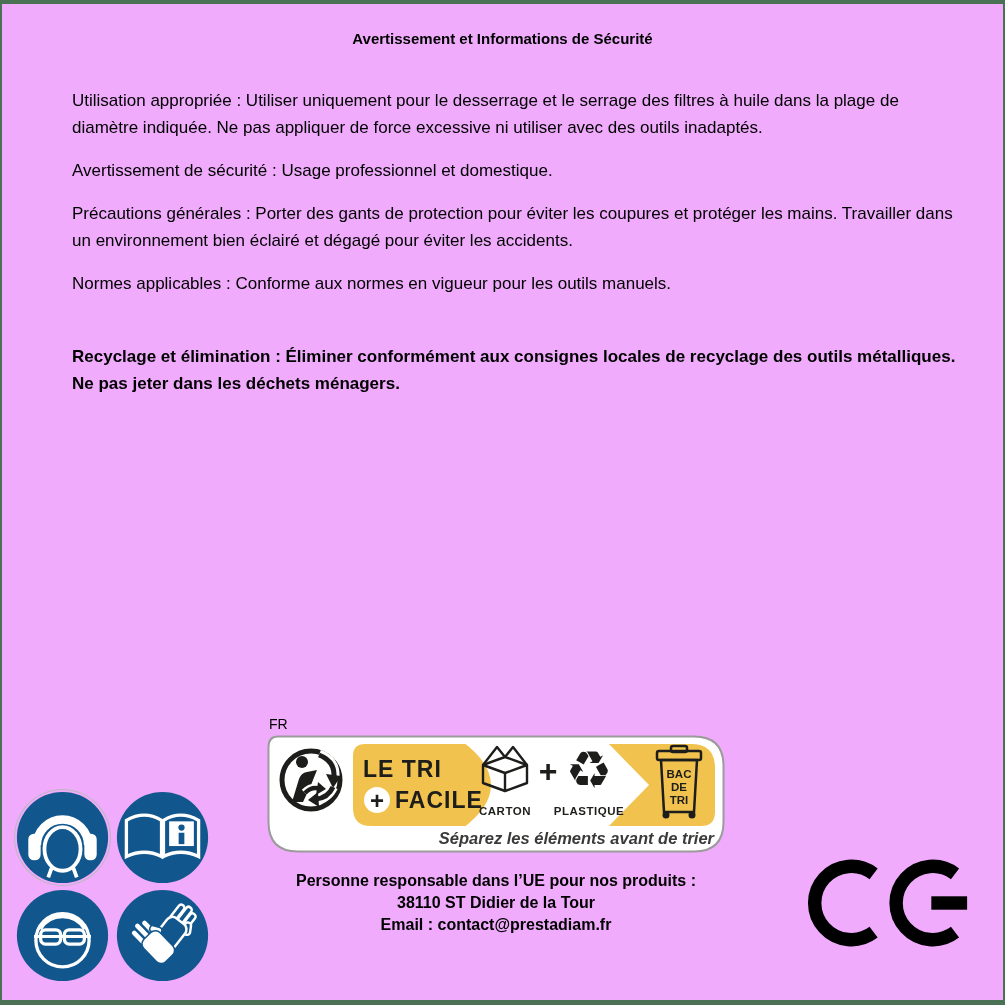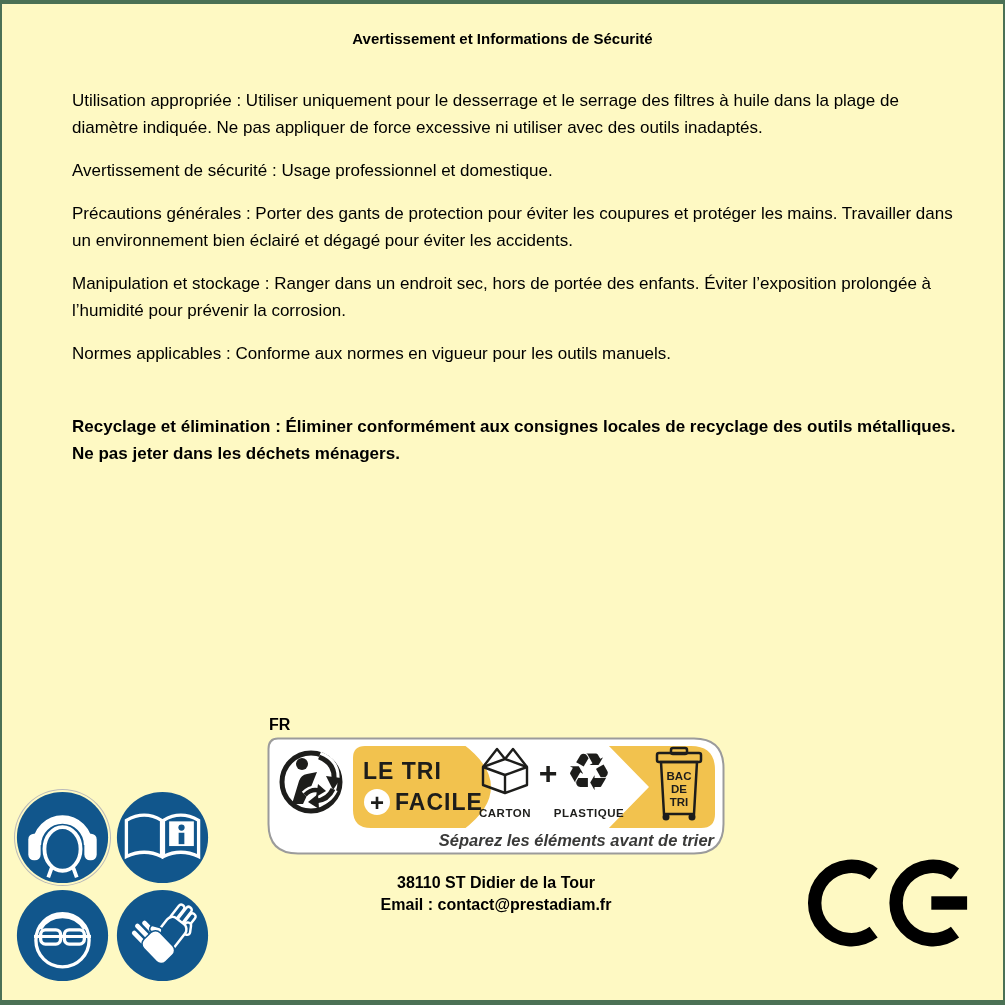--- a/index.html
+++ b/index.html
@@ -3,21 +3,21 @@
 <meta charset="utf-8">
 <style>
   html,body { margin:0; padding:0; background:#fff; }
   .page {
     position:relative;
     width:1005px; height:1005px;
     box-sizing:border-box;
     border:2px solid #4b7155;
     border-top-width:4px;
     border-bottom-width:5px;
-    background:#fef9c3;
+    background:#f0abfc;
     font-family:"Liberation Sans", sans-serif;
     color:#000;
     overflow:hidden;
   }
   .doc-title {
     margin:26px 0 40px 0;
     text-align:center;
     font-size:15px;
     font-weight:bold;
   }
@@ -34,40 +34,39 @@
 
   
   .icons-grid {
     position:absolute; left:13px; top:786px;
     display:grid; grid-template-columns:repeat(2,97px); gap:3px;
   }
   .icon-wrap { width:95px; height:95px; }
   .icon-wrap.ringed svg { border-radius:50%; box-shadow:0 0 0 1px #b9b9b9; }
 
   .label-col { position:absolute; left:265px; top:712px; width:458px; }
-  .fr-code { font-size:16px; font-weight:bold; margin:0 0 3px 2px; }
+  .fr-code { font-size:14px; font-weight:normal; margin:0 0 3px 2px; }
   .address { margin-top:13px; text-align:center; font-size:16px; font-weight:bold; line-height:22px; }
 
   .ce-box { position:absolute; left:796px; top:847px; }
 
   svg text { font-family:"Liberation Sans", sans-serif; }
   .recycle-glyph { font-family:"DejaVu Sans", sans-serif; }
 </style>
 </head>
 <body>
 
 <div class="page" style="border-color: rgb(75, 113, 85);">
 
   <h1 class="doc-title">Avertissement et Informations de Sécurité</h1>
 
   <div class="body-text">
     <p>Utilisation appropriée : Utiliser uniquement pour le desserrage et le serrage des filtres à huile dans la plage de diamètre indiquée. Ne pas appliquer de force excessive ni utiliser avec des outils inadaptés.</p>
     <p>Avertissement de sécurité : Usage professionnel et domestique.</p>
     <p>Précautions générales : Porter des gants de protection pour éviter les coupures et protéger les mains. Travailler dans un environnement bien éclairé et dégagé pour éviter les accidents.</p>
-    <p>Manipulation et stockage : Ranger dans un endroit sec, hors de portée des enfants. Éviter l’exposition prolongée à l’humidité pour prévenir la corrosion.</p>
     <p>Normes applicables : Conforme aux normes en vigueur pour les outils manuels.</p>
     <p class="extra-gap">Recyclage et élimination : Éliminer conformément aux consignes locales de recyclage des outils métalliques. Ne pas jeter dans les déchets ménagers.</p>
   </div>
 
   <div class="icons-grid">
 
     <div class="icon-wrap ringed">
       <svg width="95" height="95" viewBox="-50 -50 100 100">
         <circle r="48" fill="#11568C"></circle>
         <path d="M-27,8 A27,27 0 0 1 27,8" stroke="#fff" stroke-width="9" fill="none"></path>
@@ -171,20 +170,21 @@
         <circle cx="425" cy="80" r="3.5" fill="#1d1d1b"></circle>
         <text x="412" y="43" font-size="11.5" font-weight="bold" fill="#1d1d1b" text-anchor="middle">BAC</text>
         <text x="412" y="56" font-size="11.5" font-weight="bold" fill="#1d1d1b" text-anchor="middle">DE</text>
         <text x="412" y="69" font-size="11.5" font-weight="bold" fill="#1d1d1b" text-anchor="middle">TRI</text>
       </g>
 
       <text x="447" y="109" font-size="16.5" font-style="italic" font-weight="600" fill="#3a3a39" text-anchor="end">Séparez les éléments avant de trier</text>
     </svg>
 
     <div class="address">
+      <div>Personne responsable dans l’UE pour nos produits :</div>
       <div>38110 ST Didier de la Tour</div>
       <div>Email : contact@prestadiam.fr</div>
     </div>
   </div>
 
   <div class="ce-box">
     <svg width="170" height="104" viewBox="0 0 190 114">
       <path d="M84.5,24.4 A41,41 0 1 0 84.5,89.6" stroke="#000" stroke-width="15" fill="none"></path>
       <path d="M175.5,24.4 A41,41 0 1 0 175.5,89.6" stroke="#000" stroke-width="15" fill="none"></path>
       <rect x="149" y="49.5" width="40" height="15" fill="#000"></rect>

